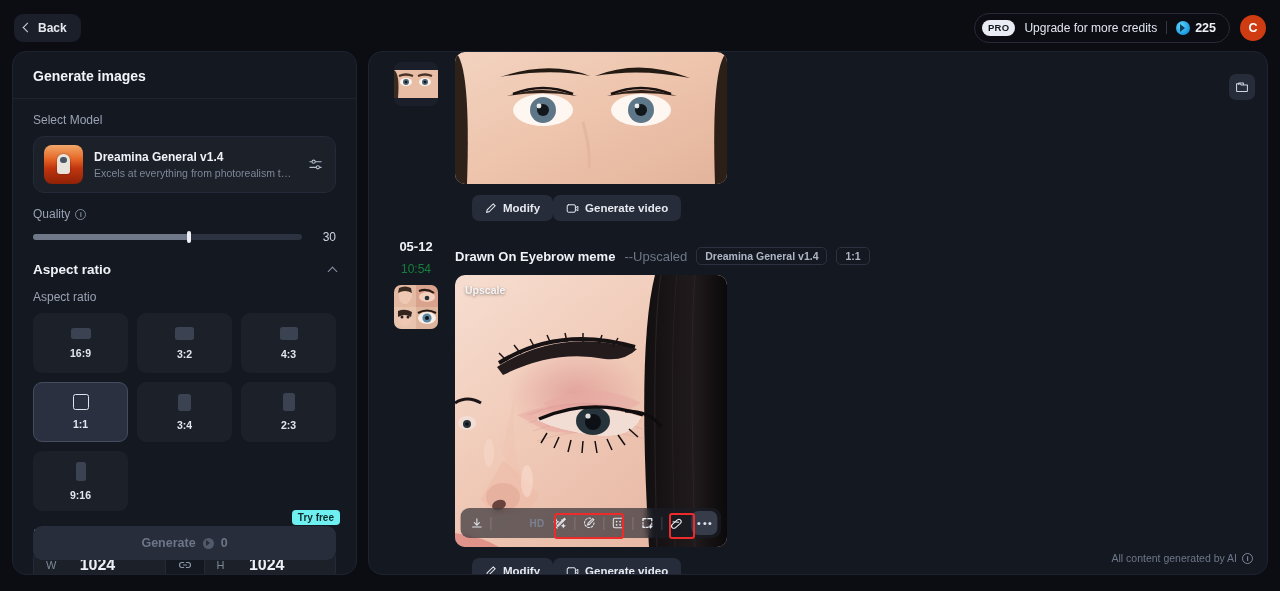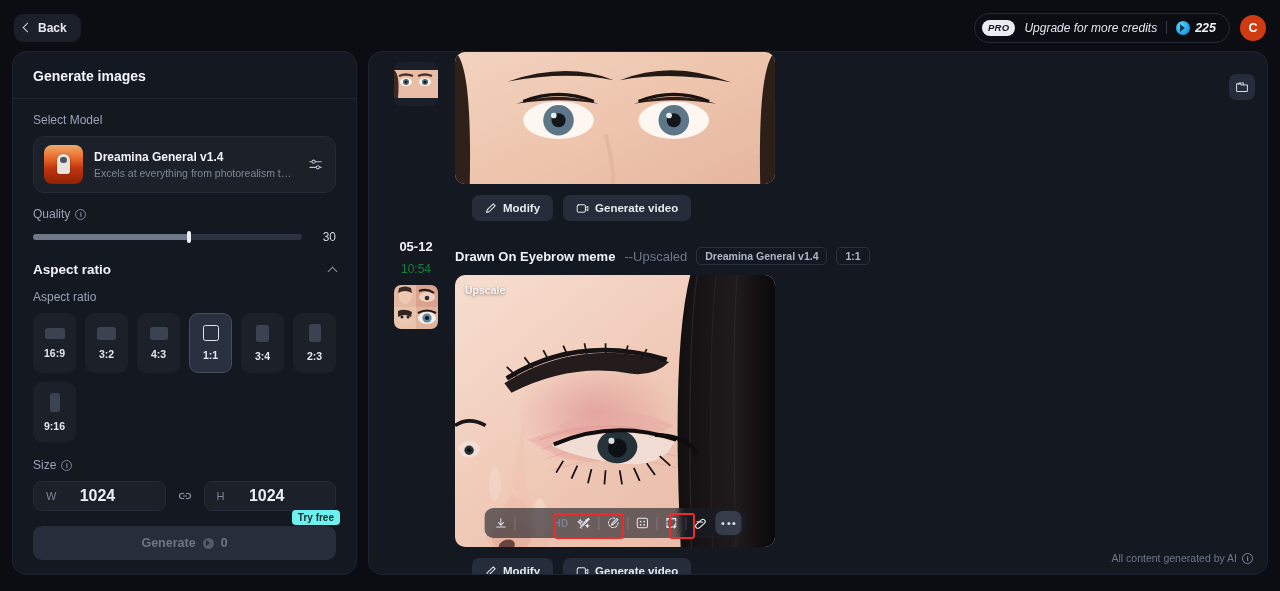--- a/index.html
+++ b/index.html
@@ -24,21 +24,21 @@
     height: 28px; padding: 0 14px 0 10px;
     font-size: 12px; font-weight: 600; color: #e8eaf0;
     cursor: pointer;
   }
   .chev-left { width: 7px; height: 7px; border-left: 1.4px solid #cfd4e0; border-bottom: 1.4px solid #cfd4e0; transform: rotate(45deg); display:block; margin-top:0px;}
   .topright { display: flex; align-items: center; gap: 10px; }
   .upgrade-pill {
     display: flex; align-items: center; gap: 9px;
     border: 1px solid #262b38; border-radius: 16px;
     height: 30px; padding: 0 13px 0 7px;
-    font-size: 12px; color: #e3e6ee; cursor: pointer; font-style: italic;
+    font-size: 12px; color: #e3e6ee; cursor: pointer;
   }
   .pro-badge {
     background: #e9ecf3; color: #14171f; font-size: 9.5px; font-weight: 700;
     border-radius: 9px; padding: 2.5px 6px; letter-spacing: .3px;
   }
   .pipe { width: 1px; height: 13px; background: #333949; }
   .credits { display: flex; align-items: center; gap: 5px; font-size: 12.5px; font-weight: 600; color: #eef0f6;}
   .coin { width: 14px; height: 14px; border-radius: 50%; background: radial-gradient(circle at 35% 35%, #5fd8ff, #1b9ae0 70%); position: relative; }
   .coin::after { content:""; position:absolute; left:4px; top:3px; width:0; height:0;
     border-left:5px solid #0d3a57; border-top:4px solid transparent; border-bottom:4px solid transparent; }
@@ -82,21 +82,21 @@
   .slider-track { flex: 1; height: 6px; border-radius: 3px; background: #2c3240; position: relative; cursor: pointer;}
   .slider-fill { position: absolute; left:0; top:0; height: 6px; border-radius: 3px; background: #6e7888; }
   .slider-knob { position: absolute; top: -3px; width: 4px; height: 12px; border-radius: 2px; background: #eef0f5; }
   .slider-val { font-size: 12px; color: #cfd4e0; width: 22px; text-align: right; }
 
   .accordion-head { display:flex; align-items:center; justify-content:space-between;
     padding-top: 18px; padding-bottom: 13px; cursor: pointer;}
   .accordion-title { font-size: 13.5px; font-weight: 700; color: #f0f2f7; }
   .chev-up { width: 7px; height: 7px; border-left: 1.4px solid #8a93a6; border-top: 1.4px solid #8a93a6; transform: rotate(45deg); margin-top:3px;}
 
-  .ratio-grid { display: grid; grid-template-columns: repeat(6, 1fr); gap: 9px; }
+  .ratio-grid { display: grid; grid-template-columns: repeat(3, 1fr); gap: 9px; }
   .ratio-cell {
     height: 60px; border-radius: 9px; background: #1b2029;
     display:flex; flex-direction:column; align-items:center; justify-content:center; gap:8px;
     cursor:pointer; border: 1px solid transparent;
   }
   .ratio-cell.sel { background: #2a3040; border-color: #444c5e; }
   .ratio-glyph { background: #3b4252; border-radius: 2.5px; }
   .ratio-cell.sel .ratio-glyph { background: transparent; border: 1.7px solid #dfe3ec; }
   .ratio-label { font-size: 10.5px; font-weight: 700; color: #e2e6ef; }
 
@@ -142,27 +142,27 @@
   .ts-time { font-size: 12px; color: #15803d; margin-top: 8px; }
   .thumb-mini { width: 44px; height: 44px; border-radius: 7px; margin: 9px auto 0; overflow:hidden; cursor:pointer;}
 
   .res-head { display:flex; align-items:center; gap: 9px; padding: 8px 0 0 86px; }
   .res-title { font-size: 13px; font-weight: 700; color: #f0f2f7; }
   .res-sub { font-size: 13px; color: #6f7889; }
   .res-chip {
     border: 1px solid #2b313f; border-radius: 5px; padding: 2px 8px;
     font-size: 10.5px; color: #aeb6c5; font-weight: 600;
   }
-  .img-wrap { position: relative; margin: 10px 0 0 86px; width: 320px; height: 272px;
+  .img-wrap { position: relative; margin: 10px 0 0 86px; width: 272px; height: 272px;
     border-radius: 10px; overflow: hidden; }
   .img-wrap.small { height: 132px; }
   .upscale-tag { position: absolute; left: 10px; top: 9px; font-size: 10.5px; font-weight: 600;
     color: #f5f5f7; text-shadow: 0 1px 3px rgba(0,0,0,.45); z-index: 3;}
 
-  .action-row { display:flex; gap: 10px; margin: 11px 0 0 86px; padding-left: 17px; }
+  .action-row { display:flex; margin: 11px 0 0 86px; padding-left: 17px; }
   .action-btn {
     display:flex; align-items:center; gap: 6px; height: 26px; padding: 0 13px;
     background: #262c39; border-radius: 7px; font-size: 11.5px; font-weight: 700; color: #e6e9f0;
     cursor: pointer;
   }
 
   
   .img-toolbar {
     position: absolute; left: 50%; transform: translateX(-50%); bottom: 9px;
     display: flex; align-items: center; gap: 0px;

